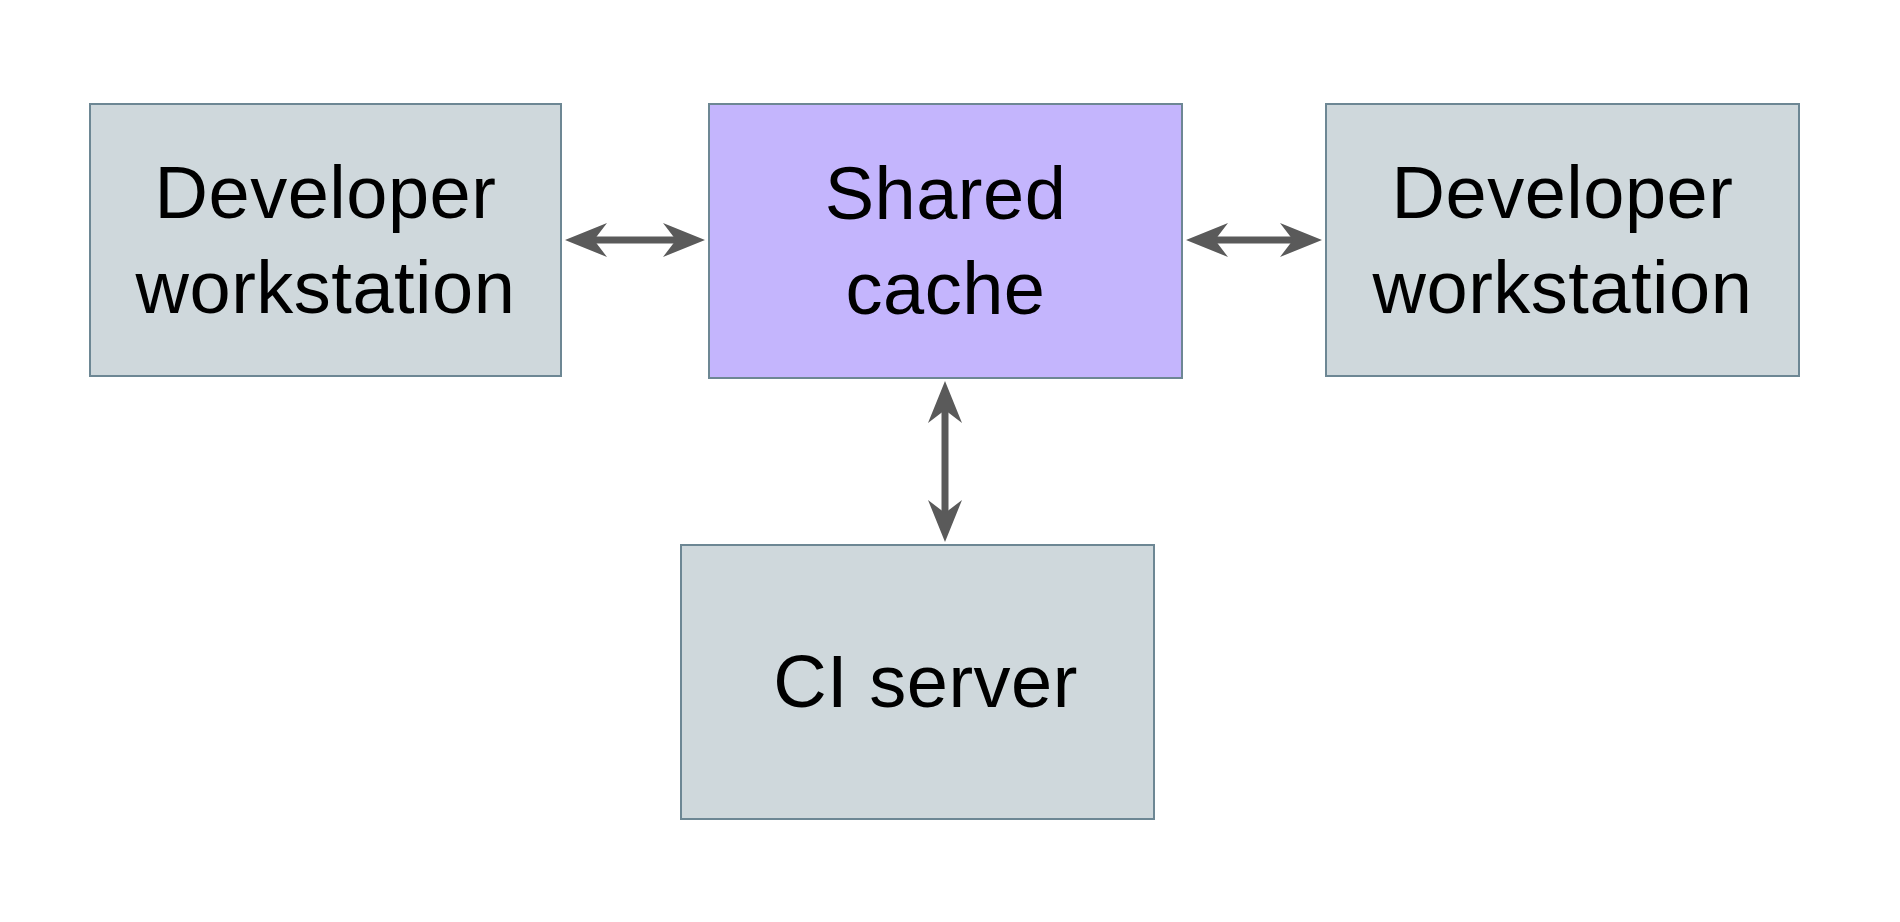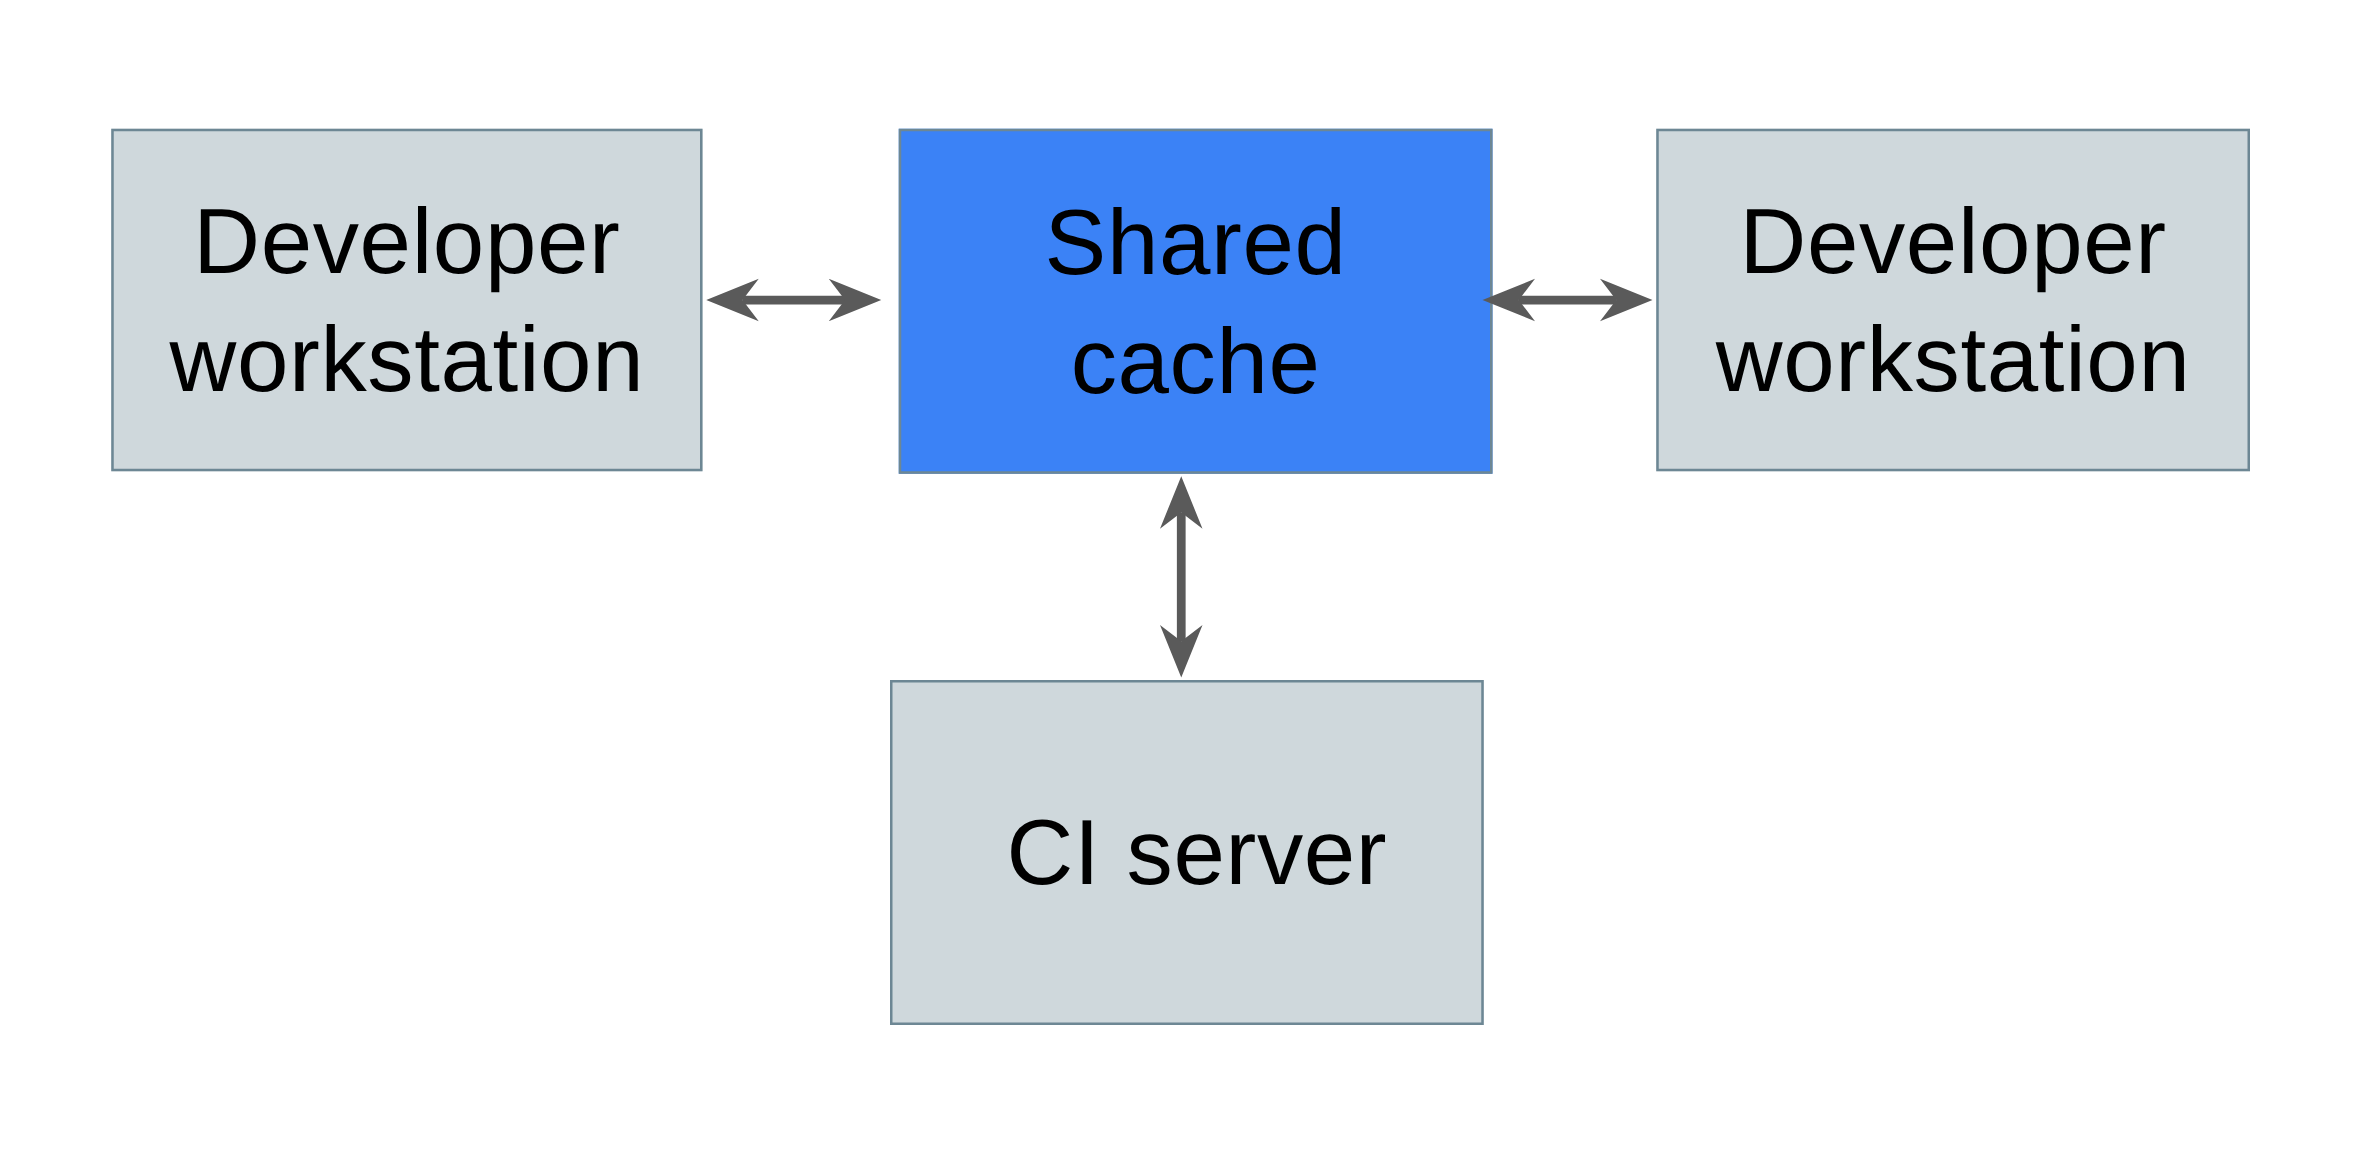--- a/index.html
+++ b/index.html
@@ -29,40 +29,40 @@
   .node-label {
     font-size: 74px;
     line-height: 1.29;
     color: #000000;
     white-space: pre-line;
     letter-spacing: 0.5px;
   }
   #node-dev-left   { left: 89px;   top: 103px; width: 473px; height: 274px; }
   #node-cache      { left: 708px;  top: 103px; width: 475px; height: 276px; }
   #node-dev-right  { left: 1325px; top: 103px; width: 475px; height: 274px; }
-  #node-ci         { left: 712px;  top: 544px; width: 475px; height: 276px; padding-left: 16px; }
+  #node-ci         { left: 680px;  top: 544px; width: 475px; height: 276px; padding-left: 16px; }
   .arrows-layer {
     position: absolute;
     left: 0; top: 0;
     width: 1900px;
     height: 922px;
     pointer-events: none;
   }
 </style>
 </head>
 <body>
 
 <div class="canvas" style="background: rgb(255, 255, 255);">
 
   <div class="node" id="node-dev-left" style="background: rgb(207, 216, 220); border-color: rgb(109, 135, 148);">
     <span class="node-label" style="color: rgb(0, 0, 0);">Developer
 workstation</span>
   </div>
 
-  <div class="node" id="node-cache" style="background: #3b82f6; border-color: rgb(109, 135, 148); margin-left: 11px;">
+  <div class="node" id="node-cache" style="background: #c4b5fd; border-color: rgb(109, 135, 148);">
     <span class="node-label" style="color: rgb(0, 0, 0);">Shared
 cache</span>
   </div>
 
   <div class="node" id="node-dev-right" style="background: rgb(207, 216, 220); border-color: rgb(109, 135, 148);">
     <span class="node-label" style="color: rgb(0, 0, 0);">Developer
 workstation</span>
   </div>
 
   <div class="node" id="node-ci" style="background: rgb(207, 216, 220); border-color: rgb(109, 135, 148);">

